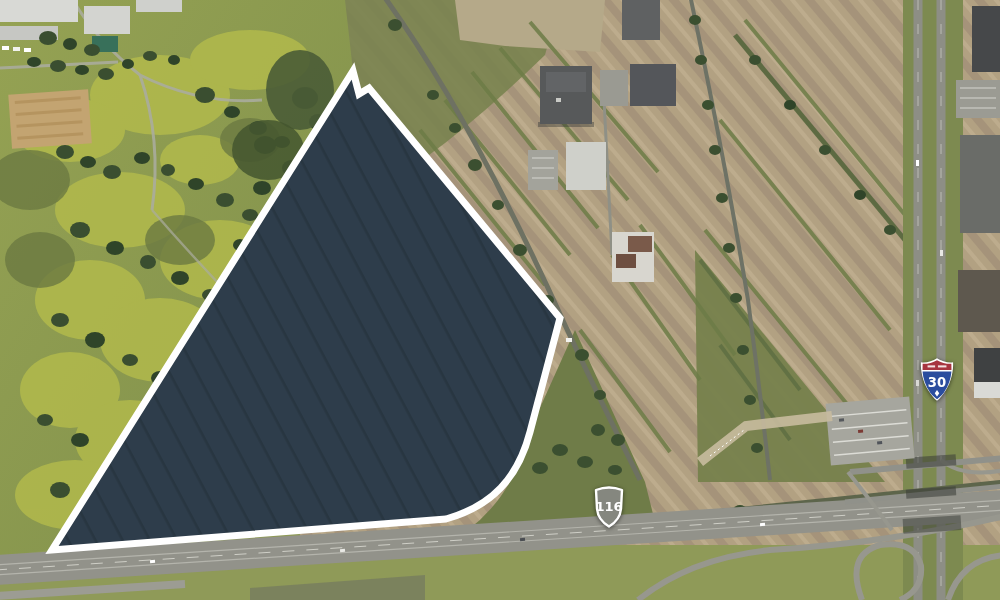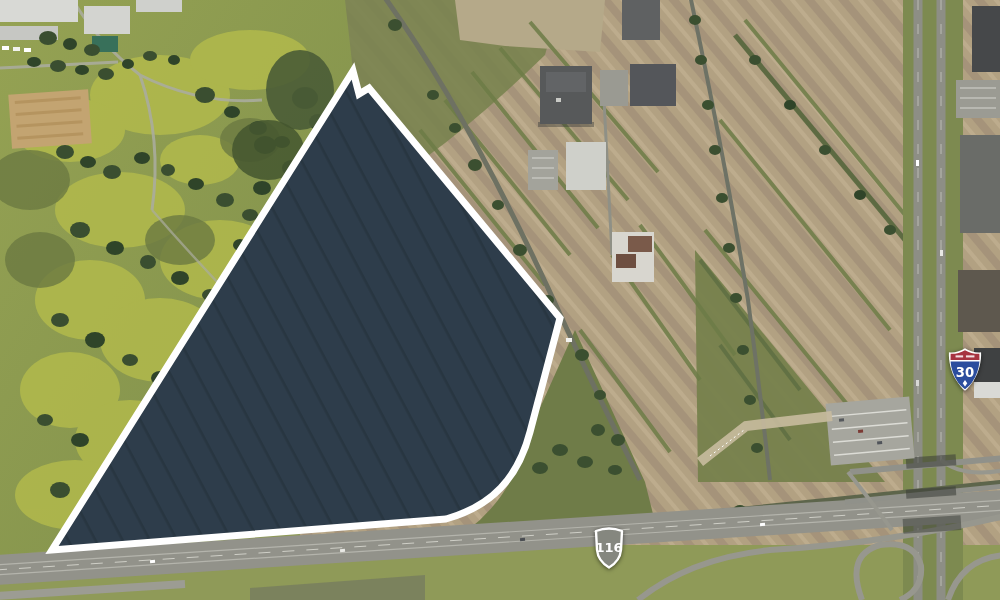--- a/index.html
+++ b/index.html
@@ -299,28 +299,28 @@
       <rect x="566" y="338" width="6" height="4" fill="#f2f2ee"></rect>
     </g>
 
     <g>
       <path d="M353,71 L359,94 L369,88 L560,318 L530,432 C518,478 492,506 446,519 L52,550 Z" fill="#2e3d4b"></path>
       <path d="M353,71 L359,94 L369,88 L560,318 L530,432 C518,478 492,506 446,519 L52,550 Z" fill="url(#parcelRows)"></path>
       <path d="M353,71 L359,94 L369,88 L560,318 L530,432 C518,478 492,506 446,519 L52,550 Z" fill="none" stroke="#ffffff" stroke-width="7" stroke-linejoin="miter" stroke-miterlimit="6"></path>
     </g>
   </svg>
 
-  <div class="badge" style="left:592px;top:525px;width:34px;height:44px;">
+  <div class="badge" style="left:592px;top:484px;width:34px;height:44px;">
     <svg width="34" height="44" viewBox="0 0 34 44">
       <path d="M4,6 Q17,1 30,6 L29,25 Q28,36 17,42.5 Q6,36 5,25 Z" fill="#85877f" stroke="#ffffff" stroke-width="2.4" stroke-linejoin="round"></path>
       <text x="17" y="27" font-size="13" text-anchor="middle">116</text>
     </svg>
   </div>
 
-  <div class="badge" style="left:920px;top:347px;width:34px;height:46px;margin-left:28px;">
+  <div class="badge" style="left:920px;top:357px;width:34px;height:46px;">
     <svg width="34" height="46" viewBox="0 0 36 48">
       <path d="M18,1 C23,4.5 30,6 35,5.2 C35.6,14 33,26 27.5,34.5 C24,40 21,43.5 18,46 C15,43.5 12,40 8.5,34.5 C3,26 0.4,14 1,5.2 C6,6 13,4.5 18,1 Z" fill="#ffffff"></path>
       <path d="M18,3 C22.5,5.8 29,7.2 33.2,6.8 L33.3,13.5 L2.7,13.5 L2.8,6.8 C7,7.2 13.5,5.8 18,3 Z" fill="#a73440"></path>
       <rect x="8" y="8.5" width="8" height="2.2" fill="#ffffff" opacity="0.85"></rect>
       <rect x="19" y="8.5" width="9" height="2.2" fill="#ffffff" opacity="0.85"></rect>
       <path d="M2.7,15 L33.3,15 C32.8,22 30.2,30.5 25.5,37 C22.7,40.8 20,43 18,44.3 C16,43 13.3,40.8 10.5,37 C5.8,30.5 3.2,22 2.7,15 Z" fill="#2b4d9e"></path>
       <text x="18" y="31" font-size="14" text-anchor="middle">30</text>
       <path d="M18,34.5 L20.4,38 L18,41.5 L15.6,38 Z" fill="#ffffff"></path>
     </svg>
   </div>

